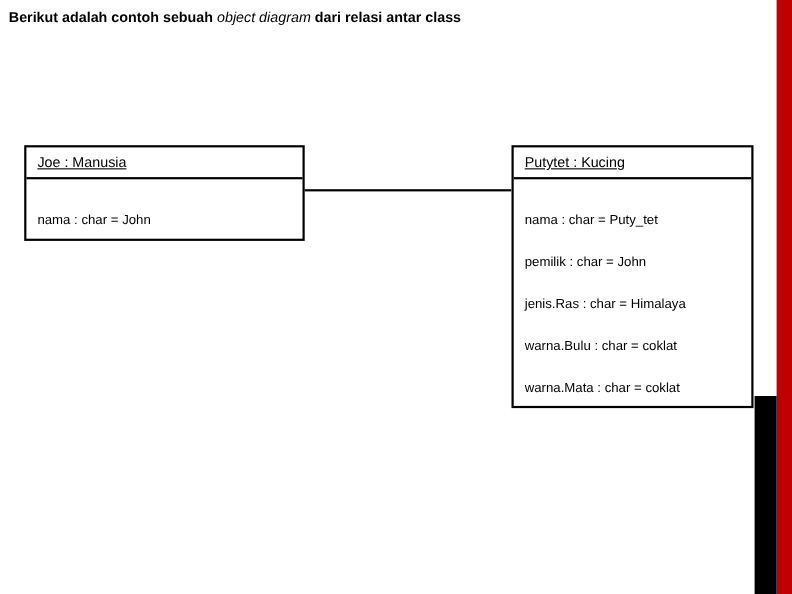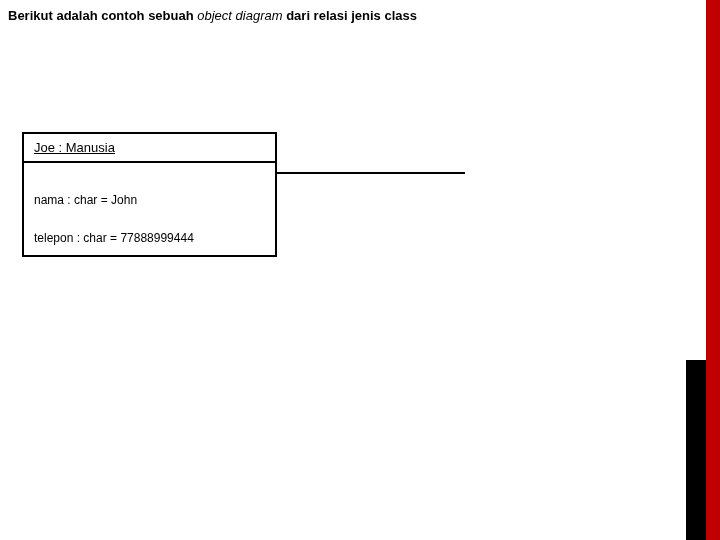--- a/index.html
+++ b/index.html
@@ -82,29 +82,38 @@
     border-top: 2px solid #000;
   }
 </style>
 </head>
 <body>
 
 <div class="red-bar"></div>
 <div class="black-bar"></div>
 
 <div class="title">
-  <span class="normal">Berikut adalah contoh sebuah </span><span class="italic">object diagram</span><span class="normal"> dari relasi jenis class</span>
+  <span class="normal">Berikut adalah contoh sebuah </span><span class="italic">object diagram</span><span class="normal"> dari relasi antar class</span>
 </div>
 
 <div class="canvas">
 
   <div class="obj-box box-left">
     <div class="obj-header">Joe : Manusia</div>
     <div class="obj-body">
       <div>nama : char = John</div>
-      <div>telepon : char = 77888999444</div>
     </div>
   </div>
 
   <div class="link-line"></div>
 
+  <div class="obj-box box-right">
+    <div class="obj-header">Putytet : Kucing</div>
+    <div class="obj-body">
+      <div>nama : char = Puty_tet</div>
+      <div>pemilik : char = John</div>
+      <div>jenis.Ras : char = Himalaya</div>
+      <div>warna.Bulu : char = coklat</div>
+      <div>warna.Mata : char = coklat</div>
+    </div>
+  </div>
 
 </div>
 
 </body></html>

